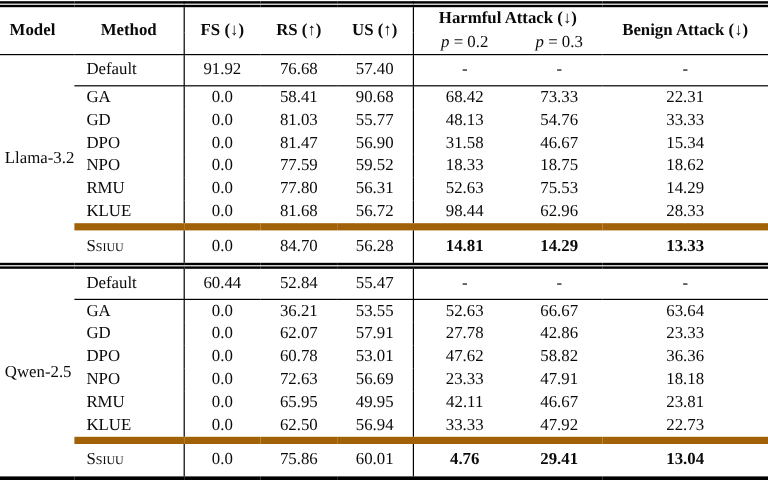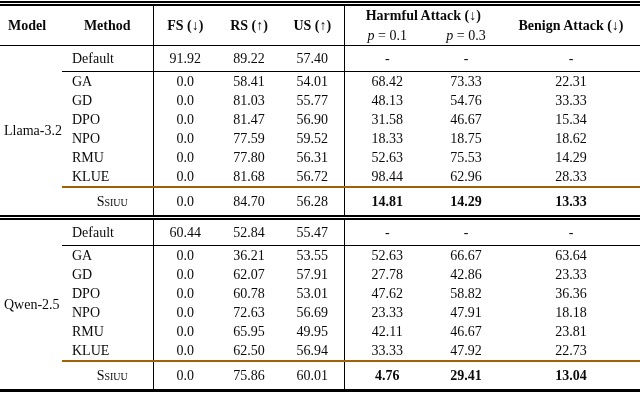--- a/index.html
+++ b/index.html
@@ -33,21 +33,21 @@
   }
   thead th { font-weight: 700; text-align: center; }
   thead tr.h1 { height: 23px; }
   thead tr.h2 { height: 19px; }
   .hb { border-bottom: 1px solid #000; }
   .br { border-right: 1px solid #000; }
   th.p-head { font-weight: 400; }
   th.p-head i { font-family: "Liberation Serif", serif; }
   tr.row-default td { border-bottom: 1px solid #000; height: 25px; }
   tr.row-method td { height: 19px; }
-  tr.row-ssiuu td { border-top: 2px solid #a16207; height: 27px; text-align: center; }
+  tr.row-ssiuu td { border-top: 6px solid #a16207; height: 27px; }
   tr.block2-start td { border-top: 5px double #000; }
   tr.last-row td { border-bottom: 3px solid #000; }
   td.model-cell { text-align: left; padding-left: 4px; }
   td.method-cell { text-align: left; padding-left: 10px; }
   td.num-cell { text-align: center; }
   td.bold { font-weight: 700; }
   .sc { font-variant: small-caps; }
   .caption {
     width: 640px;
     text-align: center;
@@ -76,40 +76,40 @@
       <tr class="h1">
         <th rowspan="2" class="hb" style="text-align:left; padding-left:8px;">Model</th>
         <th rowspan="2" class="hb br">Method</th>
         <th rowspan="2" class="hb">FS (↓)</th>
         <th rowspan="2" class="hb">RS (↑)</th>
         <th rowspan="2" class="hb br">US (↑)</th>
         <th colspan="2">Harmful Attack (↓)</th>
         <th rowspan="2" class="hb">Benign Attack (↓)</th>
       </tr>
       <tr class="h2">
-        <th class="hb p-head"><i>p</i> <span>= 0.1</span></th>
+        <th class="hb p-head"><i>p</i> <span>= 0.2</span></th>
         <th class="hb p-head"><i>p</i> <span>= 0.3</span></th>
       </tr>
     </thead>
     <tbody>
         <tr class="row-default">
           <td class="model-cell" rowspan="8">Llama-3.2</td>
           <td class="method-cell br">Default</td>
           <td class="num-cell">91.92</td>
-          <td class="num-cell">89.22</td>
+          <td class="num-cell">76.68</td>
           <td class="num-cell br">57.40</td>
           <td class="num-cell">-</td>
           <td class="num-cell">-</td>
           <td class="num-cell">-</td>
         </tr>
         <tr class="row-method">
           <td class="method-cell br">GA</td>
           <td class="num-cell">0.0</td>
           <td class="num-cell">58.41</td>
-          <td class="num-cell br">54.01</td>
+          <td class="num-cell br">90.68</td>
           <td class="num-cell">68.42</td>
           <td class="num-cell">73.33</td>
           <td class="num-cell">22.31</td>
         </tr>
         <tr class="row-method">
           <td class="method-cell br">GD</td>
           <td class="num-cell">0.0</td>
           <td class="num-cell">81.03</td>
           <td class="num-cell br">55.77</td>
           <td class="num-cell">48.13</td>

